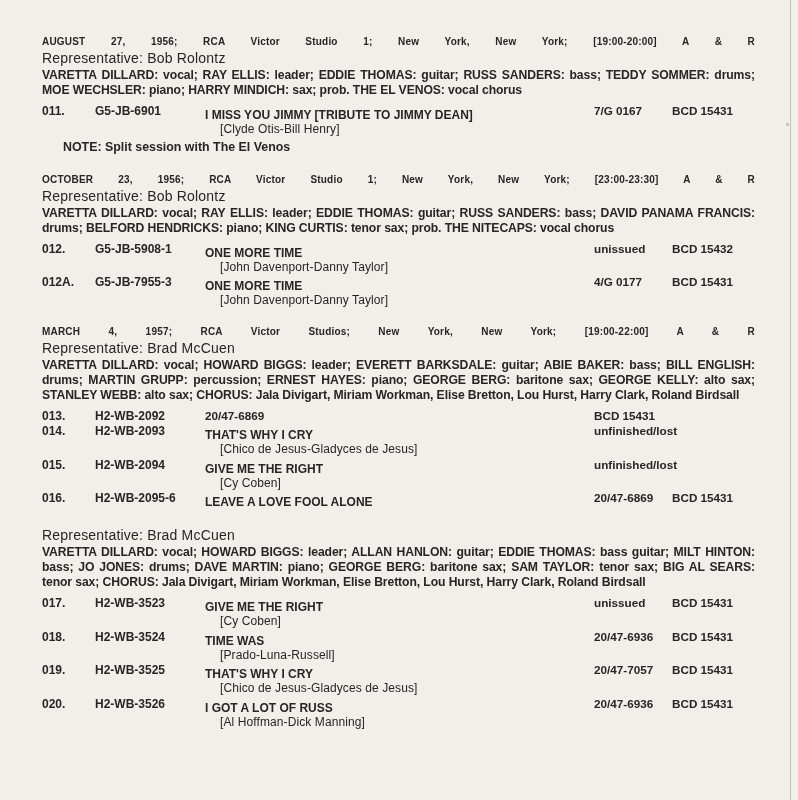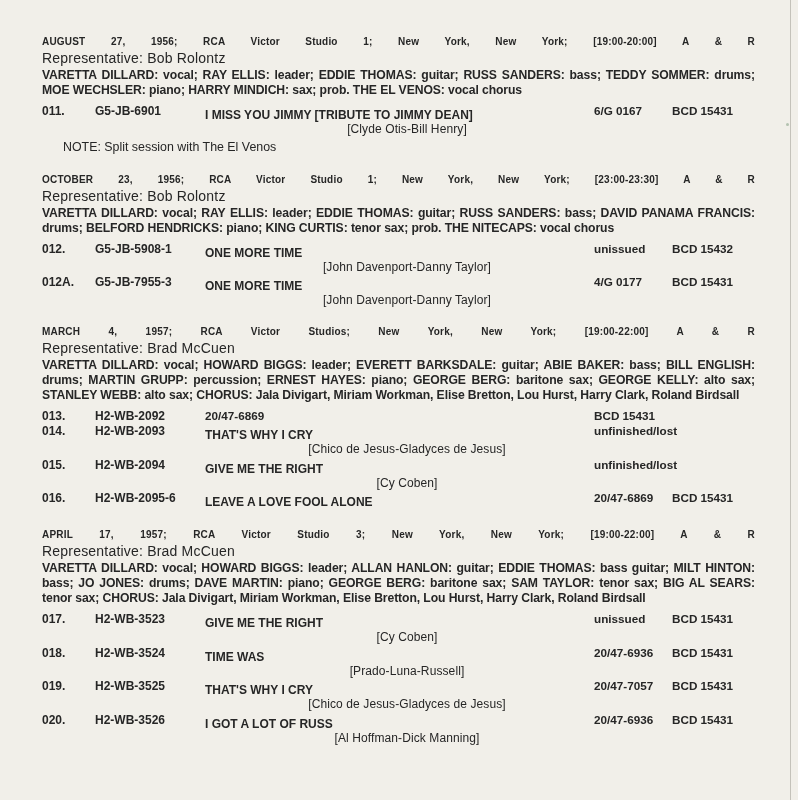--- a/index.html
+++ b/index.html
@@ -77,29 +77,28 @@
     font-size: 12px;
     line-height: 12.5px;
   }
   .t-comp {
     display: block;
     font-weight: normal;
     font-size: 12px;
     line-height: 12.5px;
     padding-left: 15px;
     letter-spacing: 0.1px;
-    text-align: center;
   }
   .c-rel, .c-bcd {
     font-weight: bold;
     font-size: 11.7px;
     line-height: 12.5px;
   }
   .note {
-    font-weight: normal;
+    font-weight: bold;
     font-size: 12.4px;
     line-height: 15px;
     margin: 4px 0 0 21px;
   }
 </style>
 </head>
 <body>
 
 <div class="page">
 
@@ -108,21 +107,21 @@
     <div class="h2">Representative: Bob Rolontz</div>
     <div class="personnel">VARETTA DILLARD: vocal; RAY ELLIS: leader; EDDIE THOMAS: guitar; RUSS SANDERS: bass; TEDDY SOMMER: drums; MOE WECHSLER: piano; HARRY MINDICH: sax; prob. THE EL VENOS: vocal chorus</div>
     <div class="tracks">
       <div class="row">
         <span class="c-num">011.</span>
         <span class="c-matrix">G5-JB-6901</span>
         <span class="c-title">
           <span class="t-title">I MISS YOU JIMMY [TRIBUTE TO JIMMY DEAN]</span>
           <span class="t-comp">[Clyde Otis-Bill Henry]</span>
         </span>
-        <span class="c-rel">6/G 0167</span>
+        <span class="c-rel">7/G 0167</span>
         <span class="c-bcd">BCD 15431</span>
       </div>
     </div>
     <div class="note">NOTE: Split session with The El Venos</div>
   </section>
 
   <section class="session">
     <div class="h1">OCTOBER 23, 1956; RCA Victor Studio 1; New York, New York; [23:00-23:30] A &amp; R</div>
     <div class="h2">Representative: Bob Rolontz</div>
     <div class="personnel">VARETTA DILLARD: vocal; RAY ELLIS: leader; EDDIE THOMAS: guitar; RUSS SANDERS: bass; DAVID PANAMA FRANCIS: drums; BELFORD HENDRICKS: piano; KING CURTIS: tenor sax; prob. THE NITECAPS: vocal chorus</div>
@@ -187,21 +186,20 @@
         <span class="c-title">
           <span class="t-title">LEAVE A LOVE FOOL ALONE</span>
         </span>
         <span class="c-rel">20/47-6869</span>
         <span class="c-bcd">BCD 15431</span>
       </div>
     </div>
   </section>
 
   <section class="session">
-    <div class="h1">APRIL 17, 1957; RCA Victor Studio 3; New York, New York; [19:00-22:00] A &amp; R</div>
     <div class="h2">Representative: Brad McCuen</div>
     <div class="personnel">VARETTA DILLARD: vocal; HOWARD BIGGS: leader; ALLAN HANLON: guitar; EDDIE THOMAS: bass guitar; MILT HINTON: bass; JO JONES: drums; DAVE MARTIN: piano; GEORGE BERG: baritone sax; SAM TAYLOR: tenor sax; BIG AL SEARS: tenor sax; CHORUS: Jala Divigart, Miriam Workman, Elise Bretton, Lou Hurst, Harry Clark, Roland Birdsall</div>
     <div class="tracks">
       <div class="row">
         <span class="c-num">017.</span>
         <span class="c-matrix">H2-WB-3523</span>
         <span class="c-title">
           <span class="t-title">GIVE ME THE RIGHT</span>
           <span class="t-comp">[Cy Coben]</span>
         </span>

